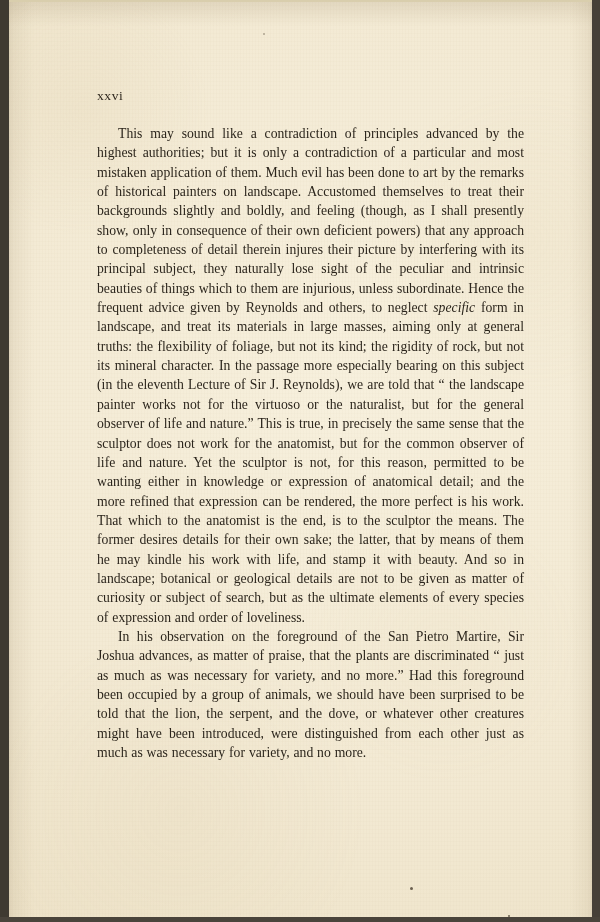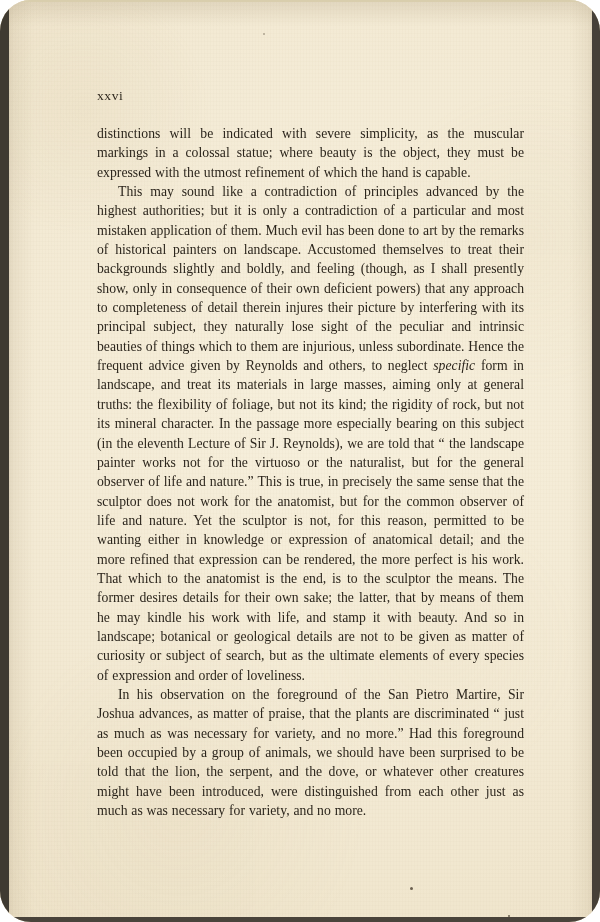--- a/index.html
+++ b/index.html
@@ -8,21 +8,20 @@
     background: #ffffff;
   }
   #page {
     position: relative;
     width: 600px;
     height: 922px;
     overflow: hidden;
     background: #f2e9d2;
     font-family: "Liberation Serif", "DejaVu Serif", serif;
     color: #2a241c;
-    border-radius: 31px;
   }
 
   
   #paper-base {
     position: absolute;
     inset: 0;
     background:
       radial-gradient(ellipse 120% 85% at 58% 42%, #f7f0dd 0%, #f3ead4 48%, #eee3c9 82%, #e8dcc0 100%);
   }
   #paper-fibers {
@@ -140,21 +139,20 @@
   <span class="speck" style="left:410px; top:887px; width:3px; height:3px;"></span>
   <span class="speck" style="left:508px; top:915px; width:2px; height:2px;"></span>
   <span class="speck" style="left:263px; top:33px; width:2px; height:2px; opacity:.5;"></span>
 
   <div id="content">
 
     <div id="page-header">
       <span id="folio">xxvi</span>
     </div>
 
-    <p class="para first"><span>distinctions will be indicated with severe simplicity, as the muscular markings in a colossal statue; where beauty is the object, they must be expressed with the utmost refinement of which the hand is capable.</span></p>
     <p class="para"><span>This may sound like a contradiction of principles advanced by the highest authorities; but it is only a contradiction of a particular and most mistaken application of them.  Much evil has been done to art by the remarks of historical painters on landscape.  Accustomed themselves to treat their backgrounds slightly and boldly, and feeling (though, as I shall presently show, only in consequence of their own deficient powers) that any approach to completeness of detail therein injures their picture by interfering with its principal subject, they naturally lose sight of the peculiar and intrinsic beauties of things which to them are injurious, unless subordinate.  Hence the frequent advice given by Reynolds and others, to neglect </span><em>specific</em><span> form in landscape, and treat its materials in large masses, aiming only at general truths: the flexibility of foliage, but not its kind; the rigidity of rock, but not its mineral character.  In the passage more especially bearing on this subject (in the eleventh Lecture of Sir J. Reynolds), we are told that “ the landscape painter works not for the virtuoso or the naturalist, but for the general observer of life and nature.”  This is true, in precisely the same sense that the sculptor does not work for the anatomist, but for the common observer of life and nature.  Yet the sculptor is not, for this reason, permitted to be wanting either in knowledge or expression of anatomical detail; and the more refined that expression can be rendered, the more perfect is his work.  That which to the anatomist is the end, is to the sculptor the means.  The former desires details for their own sake; the latter, that by means of them he may kindle his work with life, and stamp it with beauty.  And so in landscape; botanical or geological details are not to be given as matter of curiosity or subject of search, but as the ultimate elements of every species of expression and order of loveliness.</span></p>
     <p class="para"><span>In his observation on the foreground of the San Pietro Martire, Sir Joshua advances, as matter of praise, that the plants are discriminated “ just as much as was necessary for variety, and no more.”  Had this foreground been occupied by a group of animals, we should have been surprised to be told that the lion, the serpent, and the dove, or whatever other creatures might have been introduced, were distinguished from each other just as much as was necessary for variety, and no more.</span></p>
 
   </div>
 
   <div id="border-top"></div>
   <div id="border-left"></div>
   <div id="border-right"></div>
   <div id="border-bottom"></div>
 

